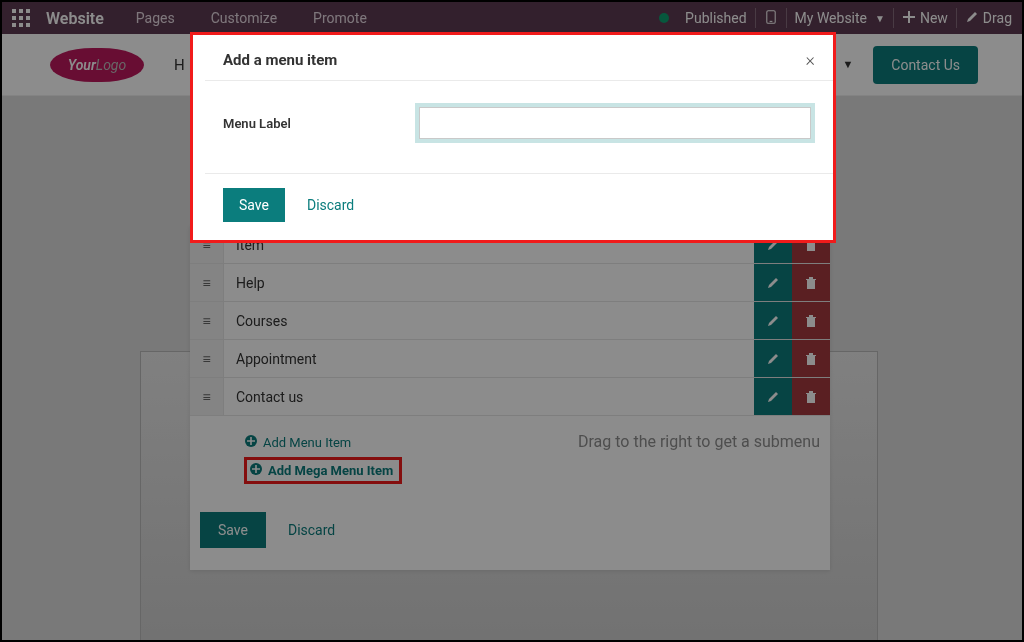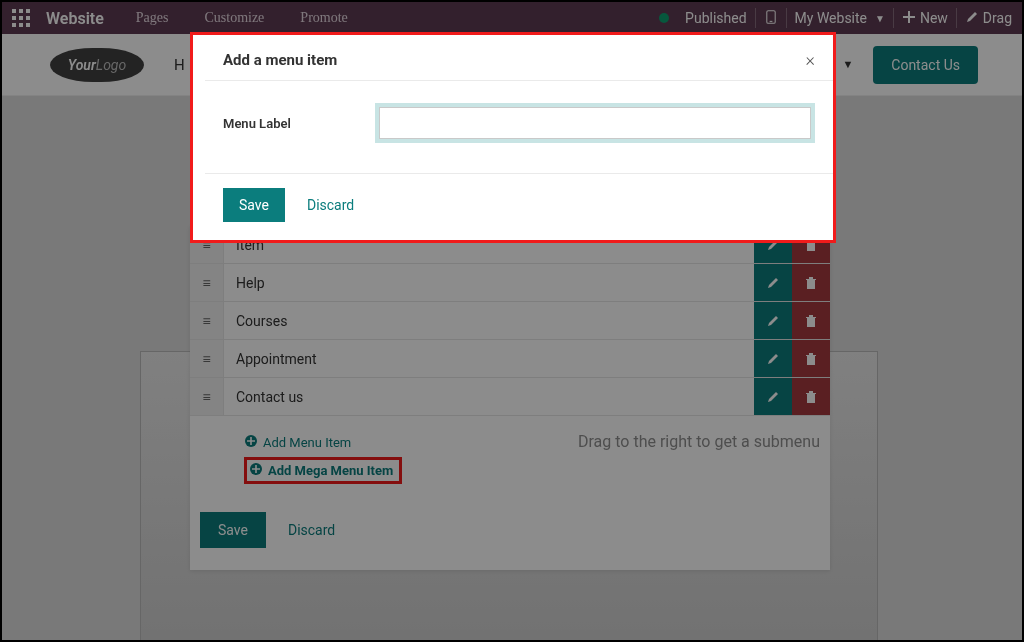--- a/index.html
+++ b/index.html
@@ -3,31 +3,31 @@
 <meta charset="utf-8">
 <style>
   * { box-sizing: border-box; margin: 0; padding: 0; font-family: -apple-system, BlinkMacSystemFont, "Segoe UI", Roboto, sans-serif; }
   body { width: 1024px; height: 642px; overflow: hidden; background: #f4f4f4; position: relative; border: 2px solid #000; }
 
   
   .topbar { height: 32px; background: #5e3b52; color: #fff; display: flex; align-items: center; padding: 0 10px; font-size: 14px; }
   .topbar .tb-left { display: flex; align-items: center; gap: 16px; }
   .topbar .apps-icon { width: 18px; height: 18px; display: inline-block; }
   .topbar .tb-title { font-weight: 600; font-size: 16px; margin-right: 6px; }
-  .topbar .tb-link { color: #e6d9e2; padding: 0 10px; cursor: pointer; font-family: Liberation Serif, serif; }
+  .topbar .tb-link { color: #e6d9e2; padding: 0 10px; cursor: pointer; }
   .topbar .tb-right { margin-left: auto; display: flex; align-items: center; gap: 8px; }
   .topbar .tb-pub { display: flex; align-items: center; gap: 16px; }
   .tb-pub-dot { width: 10px; height: 10px; border-radius: 50%; background: #0e9e6f; display: inline-block; }
   .tb-div { width: 1px; height: 20px; background: rgba(255,255,255,.25); }
   .tb-caret { font-size: 10px; margin-left: 4px; }
   .tb-action { display: flex; align-items: center; gap: 4px; cursor: pointer; }
 
   
   .siteheader { height: 62px; background: #fff; display: flex; align-items: center; padding: 0 10px 0 48px; border-bottom: 1px solid #eee; }
-  .logo { width: 94px; height: 34px; background: #404040; border-radius: 50% / 55%; display: flex; align-items: center; justify-content: center; font-style: italic; font-size: 14px; color: #fff; font-weight: 600; }
+  .logo { width: 94px; height: 34px; background: #be185d; border-radius: 50% / 55%; display: flex; align-items: center; justify-content: center; font-style: italic; font-size: 14px; color: #fff; font-weight: 600; }
   .logo span.l1 { color: #fff; }
   .logo span.l2 { color: #bdbdbd; font-weight: 400; }
   .siteheader .navpart { margin-left: 30px; color: #333; font-size: 15px; }
   .siteheader .dropcaret { margin-left: auto; margin-right: 20px; color: #333; font-size: 11px; }
   .contact-btn { background: #0b7d7d; color: #fff; border: none; padding: 11px 18px; border-radius: 4px; font-size: 14px; cursor: pointer; margin-right: 34px; }
 
   
   .page-main { position: relative; height: 548px; background: #dcdcdc; padding: 28px 48px; }
   .page-img { position: absolute; left: 138px; right: 144px; top: 255px; bottom: 0; background: linear-gradient(180deg,#e9e9e9 0%, #cfcfcf 100%); border: 1px solid #bbb; }
 
@@ -52,21 +52,21 @@
 
   
   .overlay { position:absolute; left:0; top:0; right:0; bottom:0; background: rgba(0,0,0,.45); }
 
   
   .modal { position:absolute; left:188px; top:30px; width:646px; background:#fff; border:3px solid #f11b1b;padding-left:12px; }
   .modal-head { display:flex; align-items:center; padding:14px 18px 10px 18px; border-bottom:1px solid #eaeaea; }
   .modal-head h3 { font-size:15px; font-weight:700; color:#333; }
   .modal-head .close { margin-left:auto; color:#555; font-size:18px; cursor:pointer; font-weight:300; }
   .modal-body { padding: 22px 18px 30px 18px; display:flex; align-items:center; gap: 0; }
-  .modal-body label { width: 152px; font-size:13px; font-weight:600; color:#333; }
+  .modal-body label { width: 192px; font-size:13px; font-weight:600; color:#333; }
   .modal-body .field-wrap { flex:1; border:4px solid #c8e4e4; }
   .modal-body input { width:100%; border:1px solid #c9c9c9; padding:7px 8px; font-size:14px; outline:none; }
   .modal-foot { border-top:1px solid #eaeaea; padding:14px 18px 18px 18px; display:flex; align-items:center; gap:22px; }
   .modal-foot .save { background:#0b7d7d; color:#fff; border:none; padding:9px 16px; font-size:14px; cursor:pointer; }
   .modal-foot .discard { color:#0b7d7d; font-size:14px; cursor:pointer; }
 
   .icon-svg { width:14px; height:14px; }
 </style>
 </head>
 <body>

